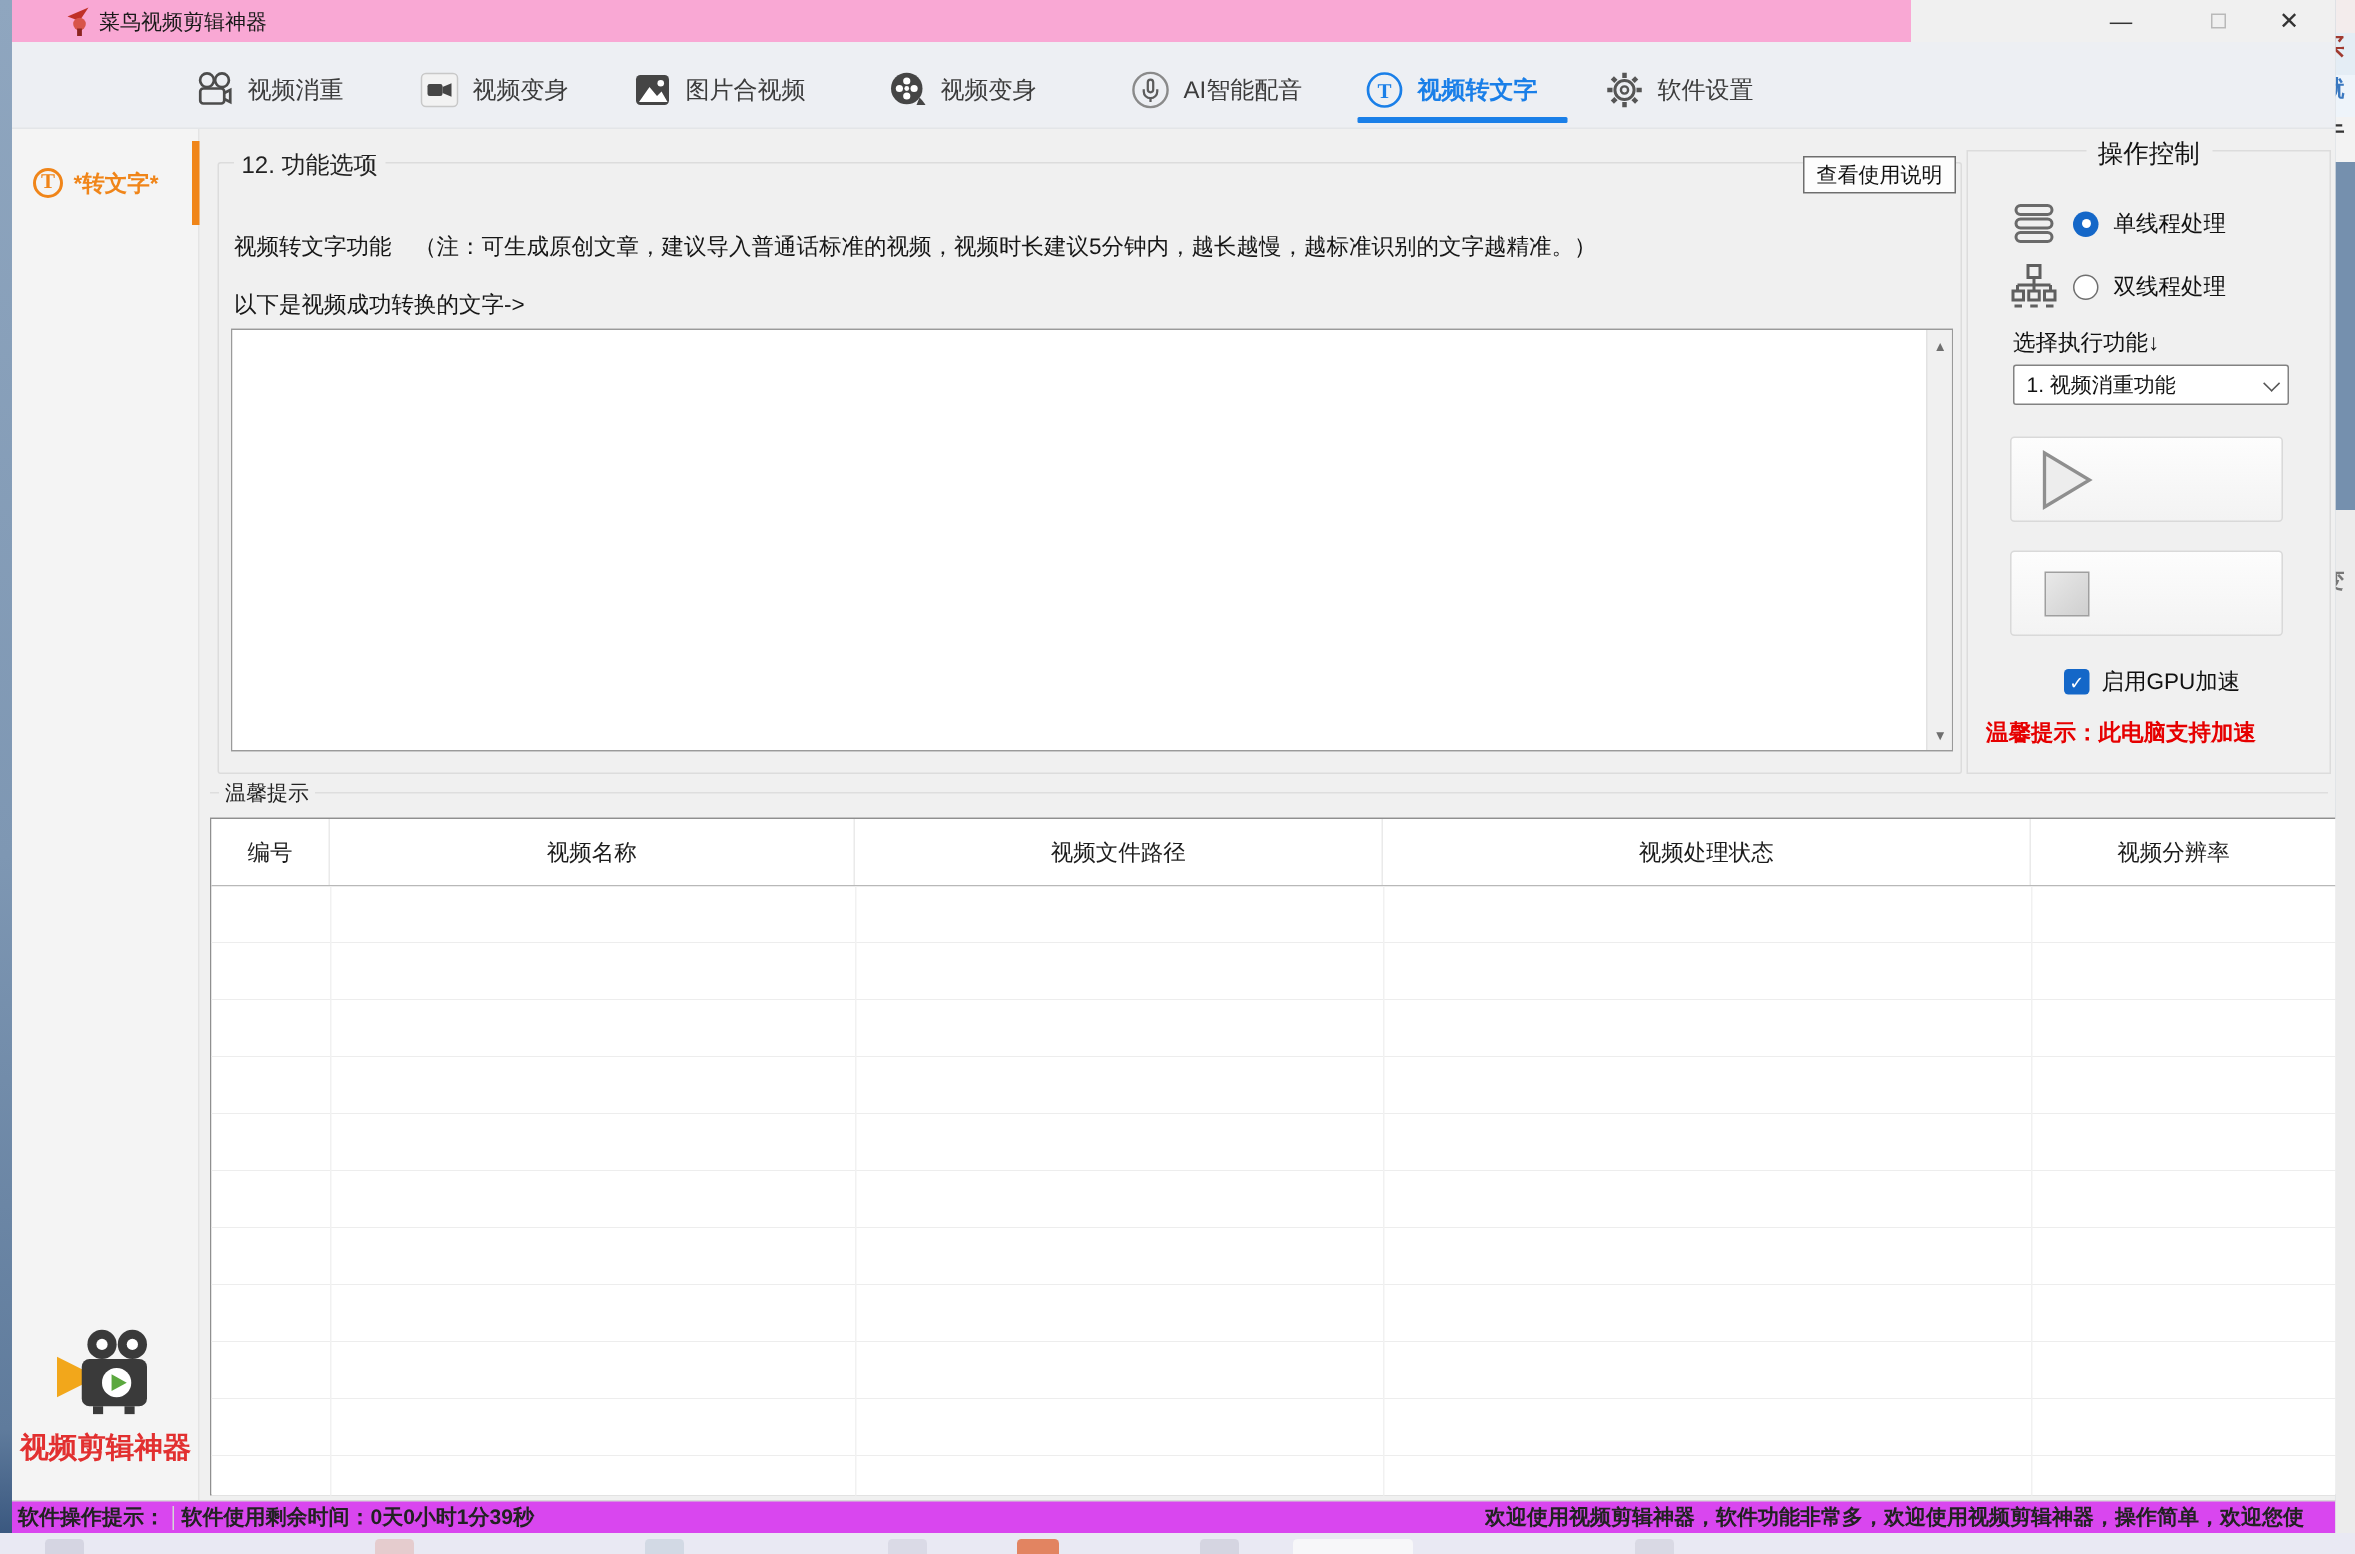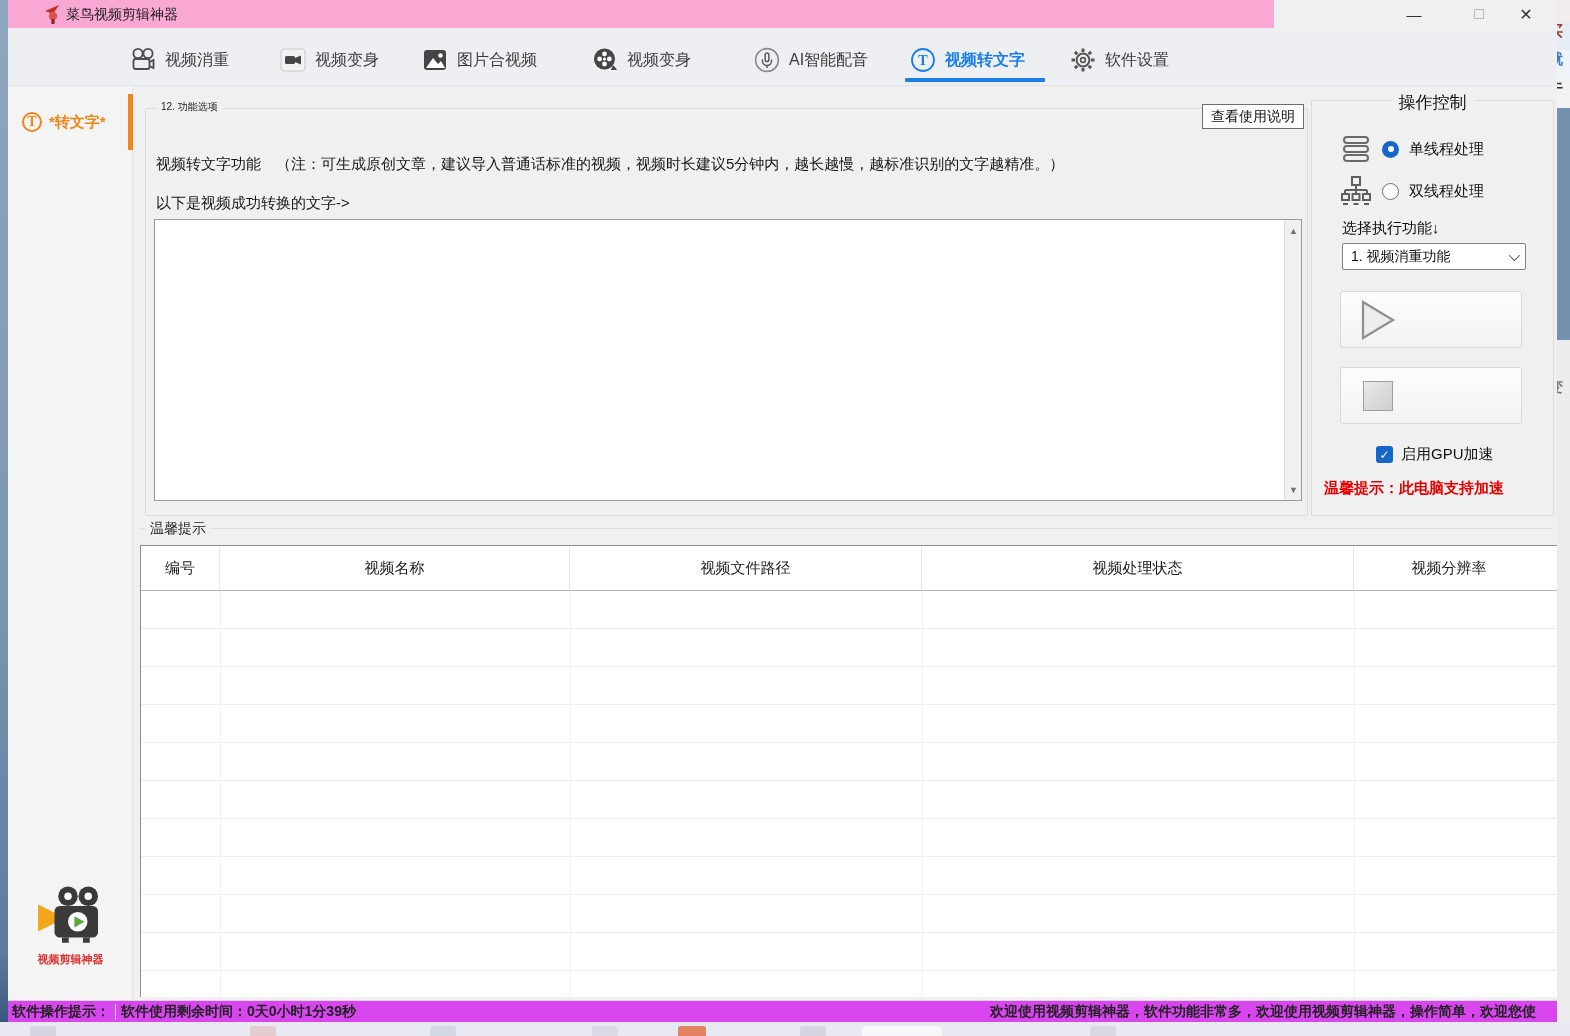--- a/index.html
+++ b/index.html
@@ -37,28 +37,28 @@
   
   #sidebar { left:0; top:86px; width:125px; height:914px; background:#f4f4f4; border-right:1px solid #e4e4e4; }
   .side-item { position:absolute; left:0; top:14px; width:125px; height:44px; display:flex; align-items:center;
     gap:7px; padding-left:14px; color:#f08519; font-weight:bold; font-size:15px; cursor:pointer; }
   .t-circle { width:20px; height:20px; border:2px solid #f08519; border-radius:50%; display:flex;
     align-items:center; justify-content:center; font-family:"Liberation Serif","DejaVu Serif",serif;
     font-size:14px; font-weight:bold; flex:0 0 auto; }
   #side-active-bar { left:120px; top:8px; width:5px; height:56px; background:#f08519; }
   #side-logo { left:27px; top:796px; width:72px; height:66px; }
   #side-logo-caption { left:0; top:866px; width:125px; text-align:center; color:#e23030;
-    font-weight:bold; font-size:11px; }
+    font-weight:bold; font-size:19px; }
 
   #main { left:126px; top:86px; width:1423px; height:914px; background:#f0f0f0; }
 
   
   .groupbox { position:absolute; border:1px solid #dcdcdc; border-radius:2px; }
   .group-label { position:absolute; top:-9px; left:10px; background:#f0f0f0; padding:0 5px;
-    font-size:10px; color:#222; }
+    font-size:16px; color:#222; }
   #func-group { left:11px; top:22px; width:1163px; height:408px; }
   #help-btn { position:absolute; right:3px; top:-5px; width:102px; height:25px; background:#fdfdfd;
     border:1px solid #6e6e6e; font-size:14px; color:#111; display:flex; align-items:center;
     justify-content:center; cursor:pointer; font-family:inherit; }
   #func-desc { position:absolute; left:10px; top:46px; font-size:15px; color:#161616; white-space:nowrap; }
   #func-hint { position:absolute; left:10px; top:85px; font-size:15px; color:#161616; }
   #transcript-wrap { position:absolute; left:8px; top:110px; width:1148px; height:282px;
     border:1px solid #9a9a9a; background:#fff; }
   #transcript { width:100%; height:100%; border:none; resize:none; outline:none; background:#fff;
     font-family:inherit; font-size:14px; padding:4px 22px 4px 6px; }

